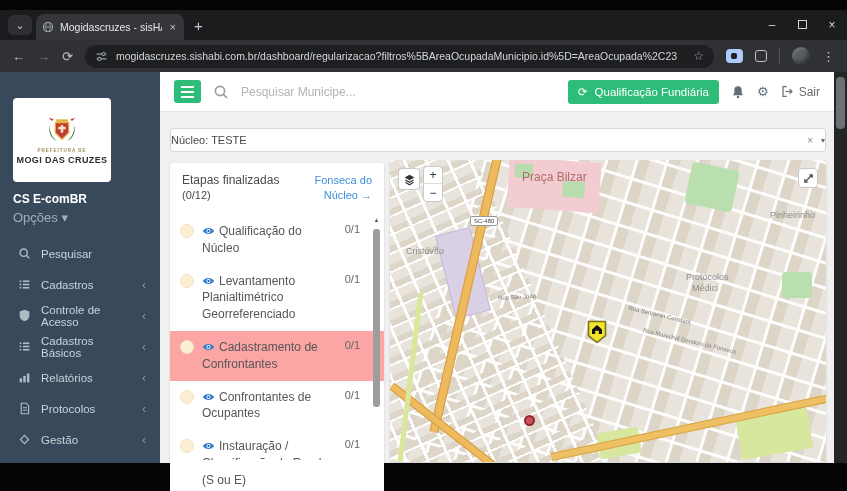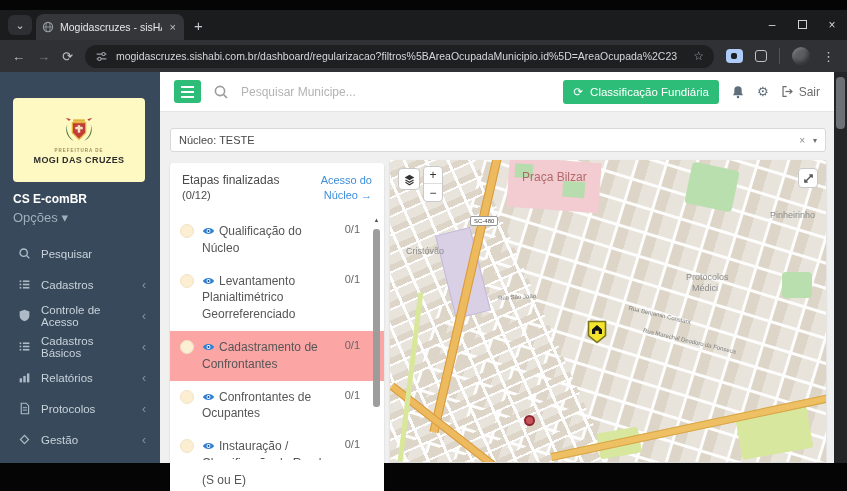--- a/index.html
+++ b/index.html
@@ -34,21 +34,21 @@
   .extic { width:12px; height:12px; border:1.6px solid #c0c3c6; border-radius:3px; }
   .tooldivider { width:1px; height:16px; background:#515458; }
   .avatar { width:18px; height:18px; border-radius:50%; background:#5a5d61;
             box-shadow: inset -2px -3px 4px rgba(0,0,0,.45), inset 2px 2px 3px rgba(255,255,255,.15); }
 
   
   .app { position:absolute; left:0; top:62px; right:0; height:391px; display:flex; background:#f0f0f1; }
 
   
   .sidebar { width:160px; background:#37495a; position:relative; flex:none; }
-  .logocard { position:absolute; left:13px; top:26px; width:132px; height:84px; background:#fef9c3;
+  .logocard { position:absolute; left:13px; top:26px; width:98px; height:84px; background:#ffffff;
               border-radius:4px; display:flex; flex-direction:column; align-items:center; justify-content:center; gap:2px; }
   .crest { width:34px; height:30px; }
   .org1 { font-size:4.5px; letter-spacing:1px; color:#9a8a55; font-weight:bold; }
   .org2 { font-size:9px; font-weight:bold; color:#2d2d2d; letter-spacing:.4px; }
   .sideuser { position:absolute; left:13px; top:120px; color:#fff; font-size:12px; font-weight:bold; }
   .sideopts { position:absolute; left:13px; top:138px; color:#9fb0bd; font-size:13px; }
   .menu { position:absolute; left:0; top:166px; right:0; }
   .mitem { height:31px; display:flex; align-items:center; gap:10px; padding:0 14px 0 18px;
            color:#c9d3db; font-size:11.5px; cursor:pointer; }
   .mitem svg { width:13px; height:13px; flex:none; color:#aebbc6; }
@@ -69,21 +69,21 @@
   .searchinput { border:none; outline:none; flex:1; font-size:12px; color:#7f1d1d; background:transparent;
                  font-family:"Liberation Sans","DejaVu Sans",sans-serif; }
   .searchinput::placeholder { color:#b3b3b3; }
   .regbtn { background:#2dbd78; color:#fff; border:none; border-radius:3px; height:24px; padding:0 10px;
             font-size:11.5px; display:flex; align-items:center; gap:7px; cursor:pointer; flex:none;
             font-family:"Liberation Sans","DejaVu Sans",sans-serif; }
   .hic { color:#5e6e7a; font-size:13px; flex:none; }
   .sair { color:#6d6d6d; font-size:12px; display:flex; align-items:center; gap:5px; flex:none; cursor:pointer; }
 
   .selectbar { position:absolute; left:10px; top:56px; right:21px; height:24px; background:#fff;
-               border:1px solid #d8d8d8; border-radius:3px; display:flex; align-items:center; padding:0 8px; }
+               border:1px solid #d8d8d8; border-radius:3px; display:flex; align-items:center; padding:0 0; }
   .selval { flex:1; font-size:11px; color:#474747; }
   .selx { color:#8a8a8a; font-size:10px; margin-right:8px; cursor:pointer; }
   .selcaret { color:#6f6f6f; font-size:8px; cursor:pointer; }
 
   
   .card { position:absolute; left:10px; top:91px; width:214px; height:348px; background:#fff;
           border-radius:3px; box-shadow:0 1px 2px rgba(0,0,0,.15); overflow:hidden; }
   .cardhead { display:flex; justify-content:space-between; padding:10px 12px 6px 12px; }
   .chtitle { font-size:12px; color:#4a4a4a; }
   .chcount { font-size:11px; color:#4a4a4a; margin-top:2px; }
@@ -290,21 +290,21 @@
               <i></i>
               <i></i>
             </div>
           <svg class="hsearch" width="16" height="16" viewBox="0 0 16 16">
               <circle cx="7" cy="7" r="4.6" fill="none" stroke="currentColor" stroke-width="1.6"></circle>
               <line x1="10.6" y1="10.6" x2="14" y2="14" stroke="currentColor" stroke-width="1.6"></line>
             </svg>
           <input class="searchinput" placeholder="Pesquisar Municipe..." style="">
           <button class="regbtn">
             <span>⟳</span>
-            <span>Classificação Fundiária</span>
+            <span>Qualificação Fundiária</span>
           </button>
           <svg class="hic" width="14" height="14" viewBox="0 0 16 16">
               <path d="M8 1.5 a4.2 4.2 0 0 1 4.2 4.2 V9 l1.6 2.6 H2.2 L3.8 9 V5.7 A4.2 4.2 0 0 1 8 1.5 Z" fill="currentColor"></path>
               <circle cx="8" cy="13.6" r="1.4" fill="currentColor"></circle>
             </svg>
           <span class="hic">⚙</span>
           <span class="sair">
             <svg width="13" height="13" viewBox="0 0 16 16">
                 <path d="M7 2 H2.5 V14 H7" fill="none" stroke="currentColor" stroke-width="1.5"></path>
                 <line x1="5.5" y1="8" x2="13.5" y2="8" stroke="currentColor" stroke-width="1.5"></line>
@@ -320,21 +320,21 @@
           <span class="selcaret">▾</span>
         </div>
 
         <div class="card">
           <div class="cardhead">
             <div>
               <div class="chtitle">Etapas finalizadas</div>
               <div class="chcount">(0/12)</div>
             </div>
             <div class="chlink">
-              <div>Acesso do</div>
+              <div>Fonseca do</div>
               <div>Núcleo →</div>
             </div>
           </div>
           <div class="list">
             <div class="row">
               <span class="badge"></span>
               <span class="rowtext"><svg class="roweye" width="13" height="10" viewBox="0 0 16 12">
                     <path d="M1 6 C4 1.2 12 1.2 15 6 C12 10.8 4 10.8 1 6 Z" fill="#2f7fd4"></path>
                     <circle cx="8" cy="6" r="2.4" fill="#fff"></circle>
                     <circle cx="8" cy="6" r="1.2" fill="#17447e"></circle>

